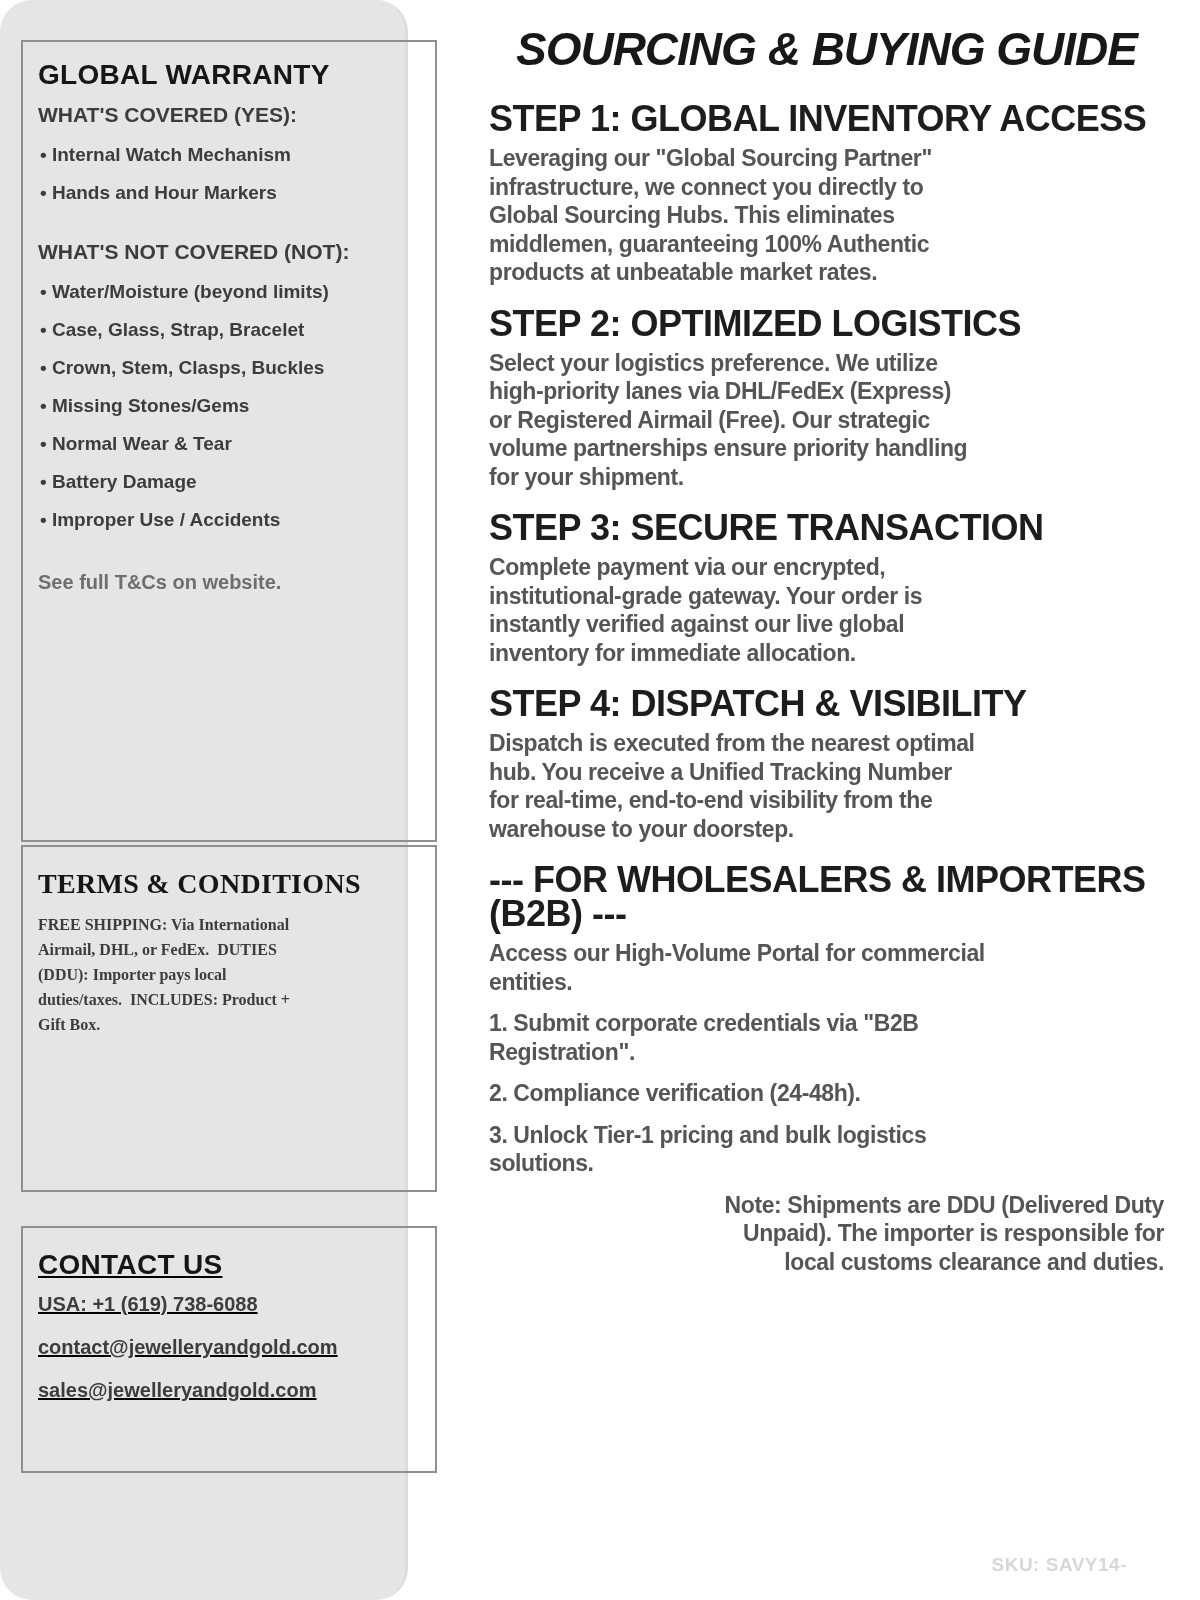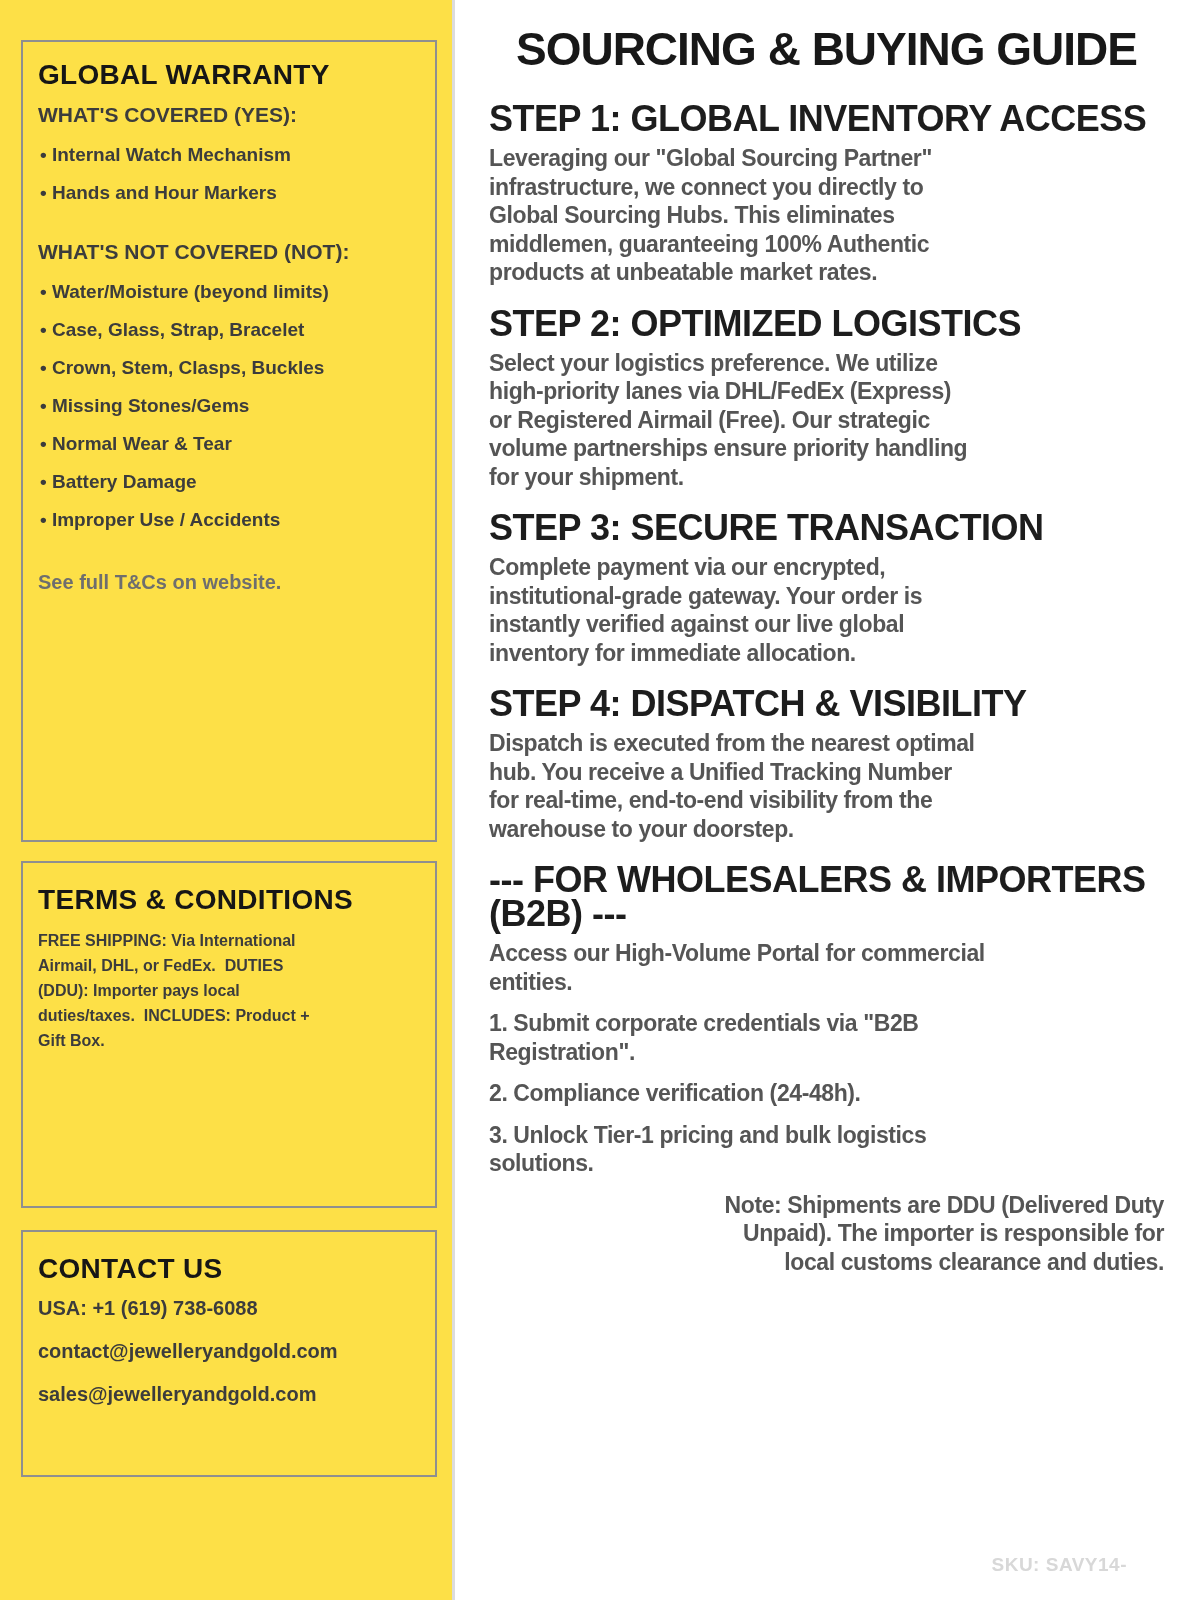--- a/index.html
+++ b/index.html
@@ -10,33 +10,34 @@
     height: 1600px;
     background: #ffffff;
     overflow: hidden;
     font-family: "Liberation Sans", sans-serif;
   }
 
   
   .sidebar {
     position: absolute;
     left: 0; top: 0; bottom: 0;
-    width: 455px;
-    background: #fde047;
+    width: 408px;
+    background: #e5e5e5;
     border-right: 3px solid #dcdcdc;
+    border-radius: 32px;
   }
   .panel {
     margin-left: 21px;
     width: 416px;
     border: 2px solid #8f8f8f;
     padding: 15px 15px;
   }
   .panel-warranty { margin-top: 40px; height: 802px; }
-  .panel-terms    { margin-top: 19px; height: 347px; }
-  .panel-contact  { margin-top: 22px; height: 247px; }
+  .panel-terms    { margin-top: 3px; height: 347px; font-family: Liberation Serif, serif; }
+  .panel-contact  { margin-top: 34px; height: 247px; text-decoration: underline; }
 
   .panel-title {
     font-size: 28px;
     font-weight: bold;
     color: #161616;
     letter-spacing: 0.3px;
     margin: 2px 0 12px 0;
   }
   .sub-heading {
     font-size: 21px;
@@ -81,20 +82,21 @@
     left: 458px; top: 0; right: 0; bottom: 0;
     padding: 0 36px 0 31px;
   }
   .main-title {
     font-size: 46px;
     font-weight: bold;
     color: #181818;
     letter-spacing: -1px;
     text-align: center;
     margin: 22px 0 26px 0;
+    font-style: italic;
   }
   .section-heading {
     font-size: 36px;
     font-weight: bold;
     color: #1d1d1d;
     letter-spacing: -0.5px;
     line-height: 34px;
     margin: 0 0 8px 0;
   }
   .section-body {

